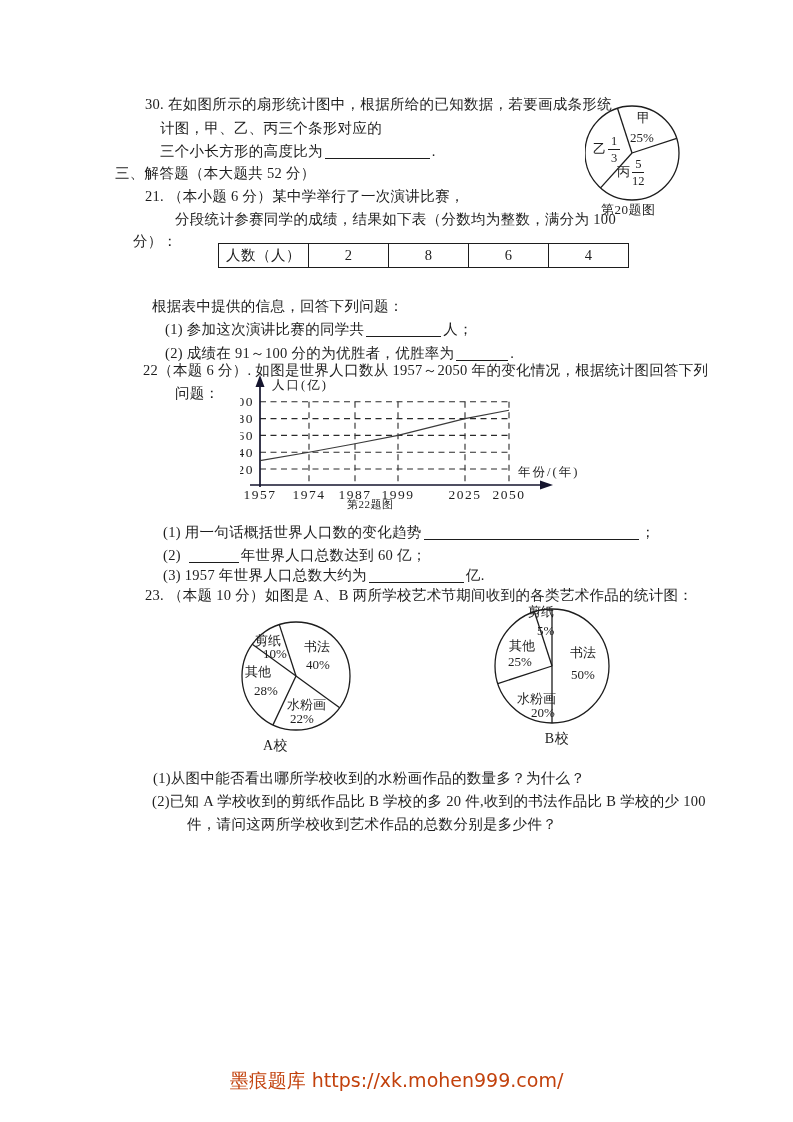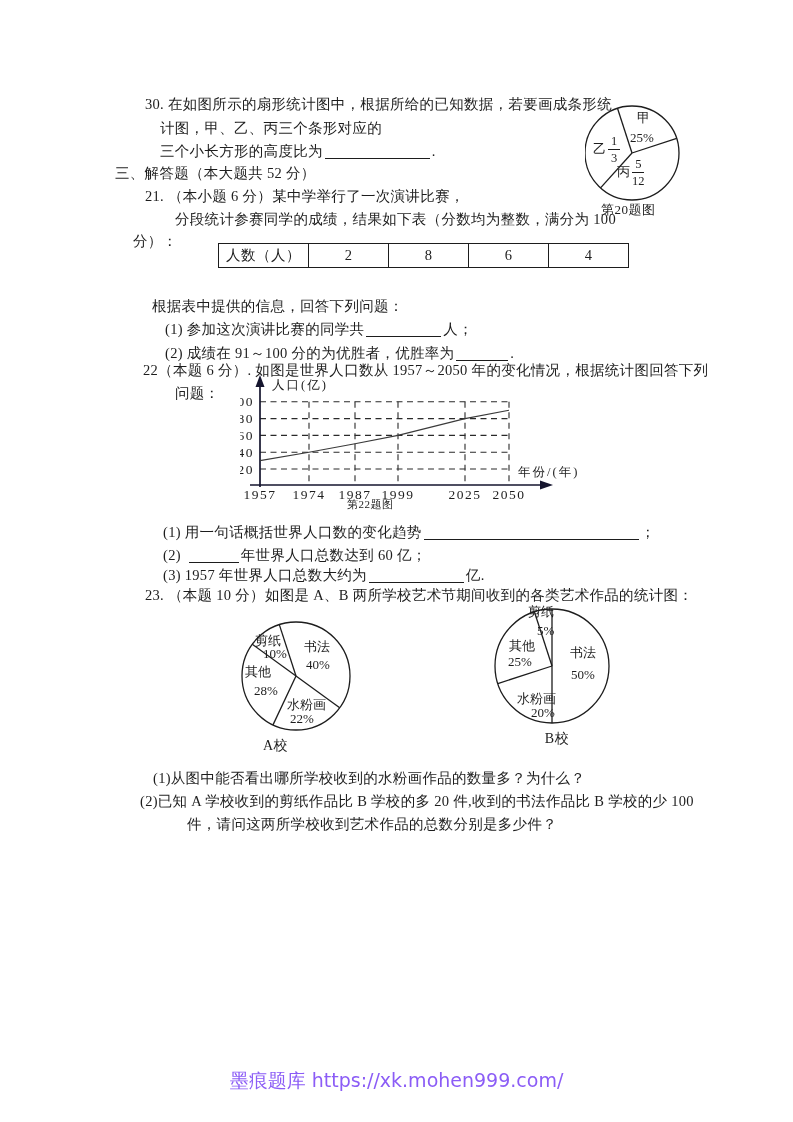--- a/index.html
+++ b/index.html
@@ -12,21 +12,21 @@
   table.score td{border:1.6px solid #1d1d1d;text-align:center;font-size:14.5px;height:24px;padding:0 4px;letter-spacing:.5px}
   table.score td.c0{width:90px}
   table.score td.c{width:80px}
   .chart-box{position:absolute}
   .pie-label{position:absolute;font-size:13px;line-height:1.1;white-space:nowrap}
   .frac{display:inline-flex;flex-direction:column;align-items:center;line-height:1;font-size:12.5px}
   .fnum{border-bottom:1.2px solid #1d1d1d;padding:0 3px 1.5px}
   .fden{padding-top:1.5px}
   .caption{position:absolute;font-size:11px;white-space:nowrap;letter-spacing:.5px}
   .footer{position:absolute;left:0;top:1068px;width:793px;text-align:center;font-size:19px;
-          color:#8b5cf6;font-family:"DejaVu Sans","Liberation Sans",sans-serif}
+          color:#c2410c;font-family:"DejaVu Sans","Liberation Sans",sans-serif}
   svg .dash{stroke:#2a2a2a;stroke-width:1.1;stroke-dasharray:6 4.5;fill:none}
   svg .axis{stroke:#15152e;stroke-width:1.7;fill:none}
   svg .arrowhead{fill:#15152e;stroke:none}
   svg .series{stroke:#3a3a3a;stroke-width:1.1;fill:none}
   svg text.tick{font-size:13.5px;fill:#1d1d1d;font-family:"Liberation Serif","DejaVu Serif",serif;letter-spacing:1.5px}
   svg text.axistitle{font-size:12.5px;fill:#1d1d1d;font-family:"Liberation Serif","DejaVu Serif",serif;letter-spacing:2px}
   .pie-stroke{stroke:#1d1d1d;stroke-width:1.3;fill:none}
 </style>
 </head>
 <body>
@@ -157,16 +157,16 @@
   <div class="pie-label" style="left:19px;top:34px">其他</div>
   <div class="pie-label" style="left:18px;top:50px">25%</div>
   <div class="pie-label" style="left:80px;top:41px">书法</div>
   <div class="pie-label" style="left:81px;top:63px">50%</div>
   <div class="pie-label" style="left:27px;top:87px">水粉画</div>
   <div class="pie-label" style="left:41px;top:101px">20%</div>
 </div>
 <div class="caption" style="left:527px;top:730px;width:60px;text-align:center;font-size:14px">B校</div>
 
 <div class="tl" style="left:153px;top:769px">(1)从图中能否看出哪所学校收到的水粉画作品的数量多？为什么？</div>
-<div class="tl" style="left:140px;top:792px">(2)已知 A 学校收到的剪纸作品比 B 学校的多 20 件,收到的书法作品比 B 学校的少 100</div>
+<div class="tl" style="left:152px;top:792px">(2)已知 A 学校收到的剪纸作品比 B 学校的多 20 件,收到的书法作品比 B 学校的少 100</div>
 <div class="tl" style="left:187px;top:815px">件，请问这两所学校收到艺术作品的总数分别是多少件？</div>
 
 <div class="footer">墨痕题库 https://xk.mohen999.com/</div>
 
 </body></html>

